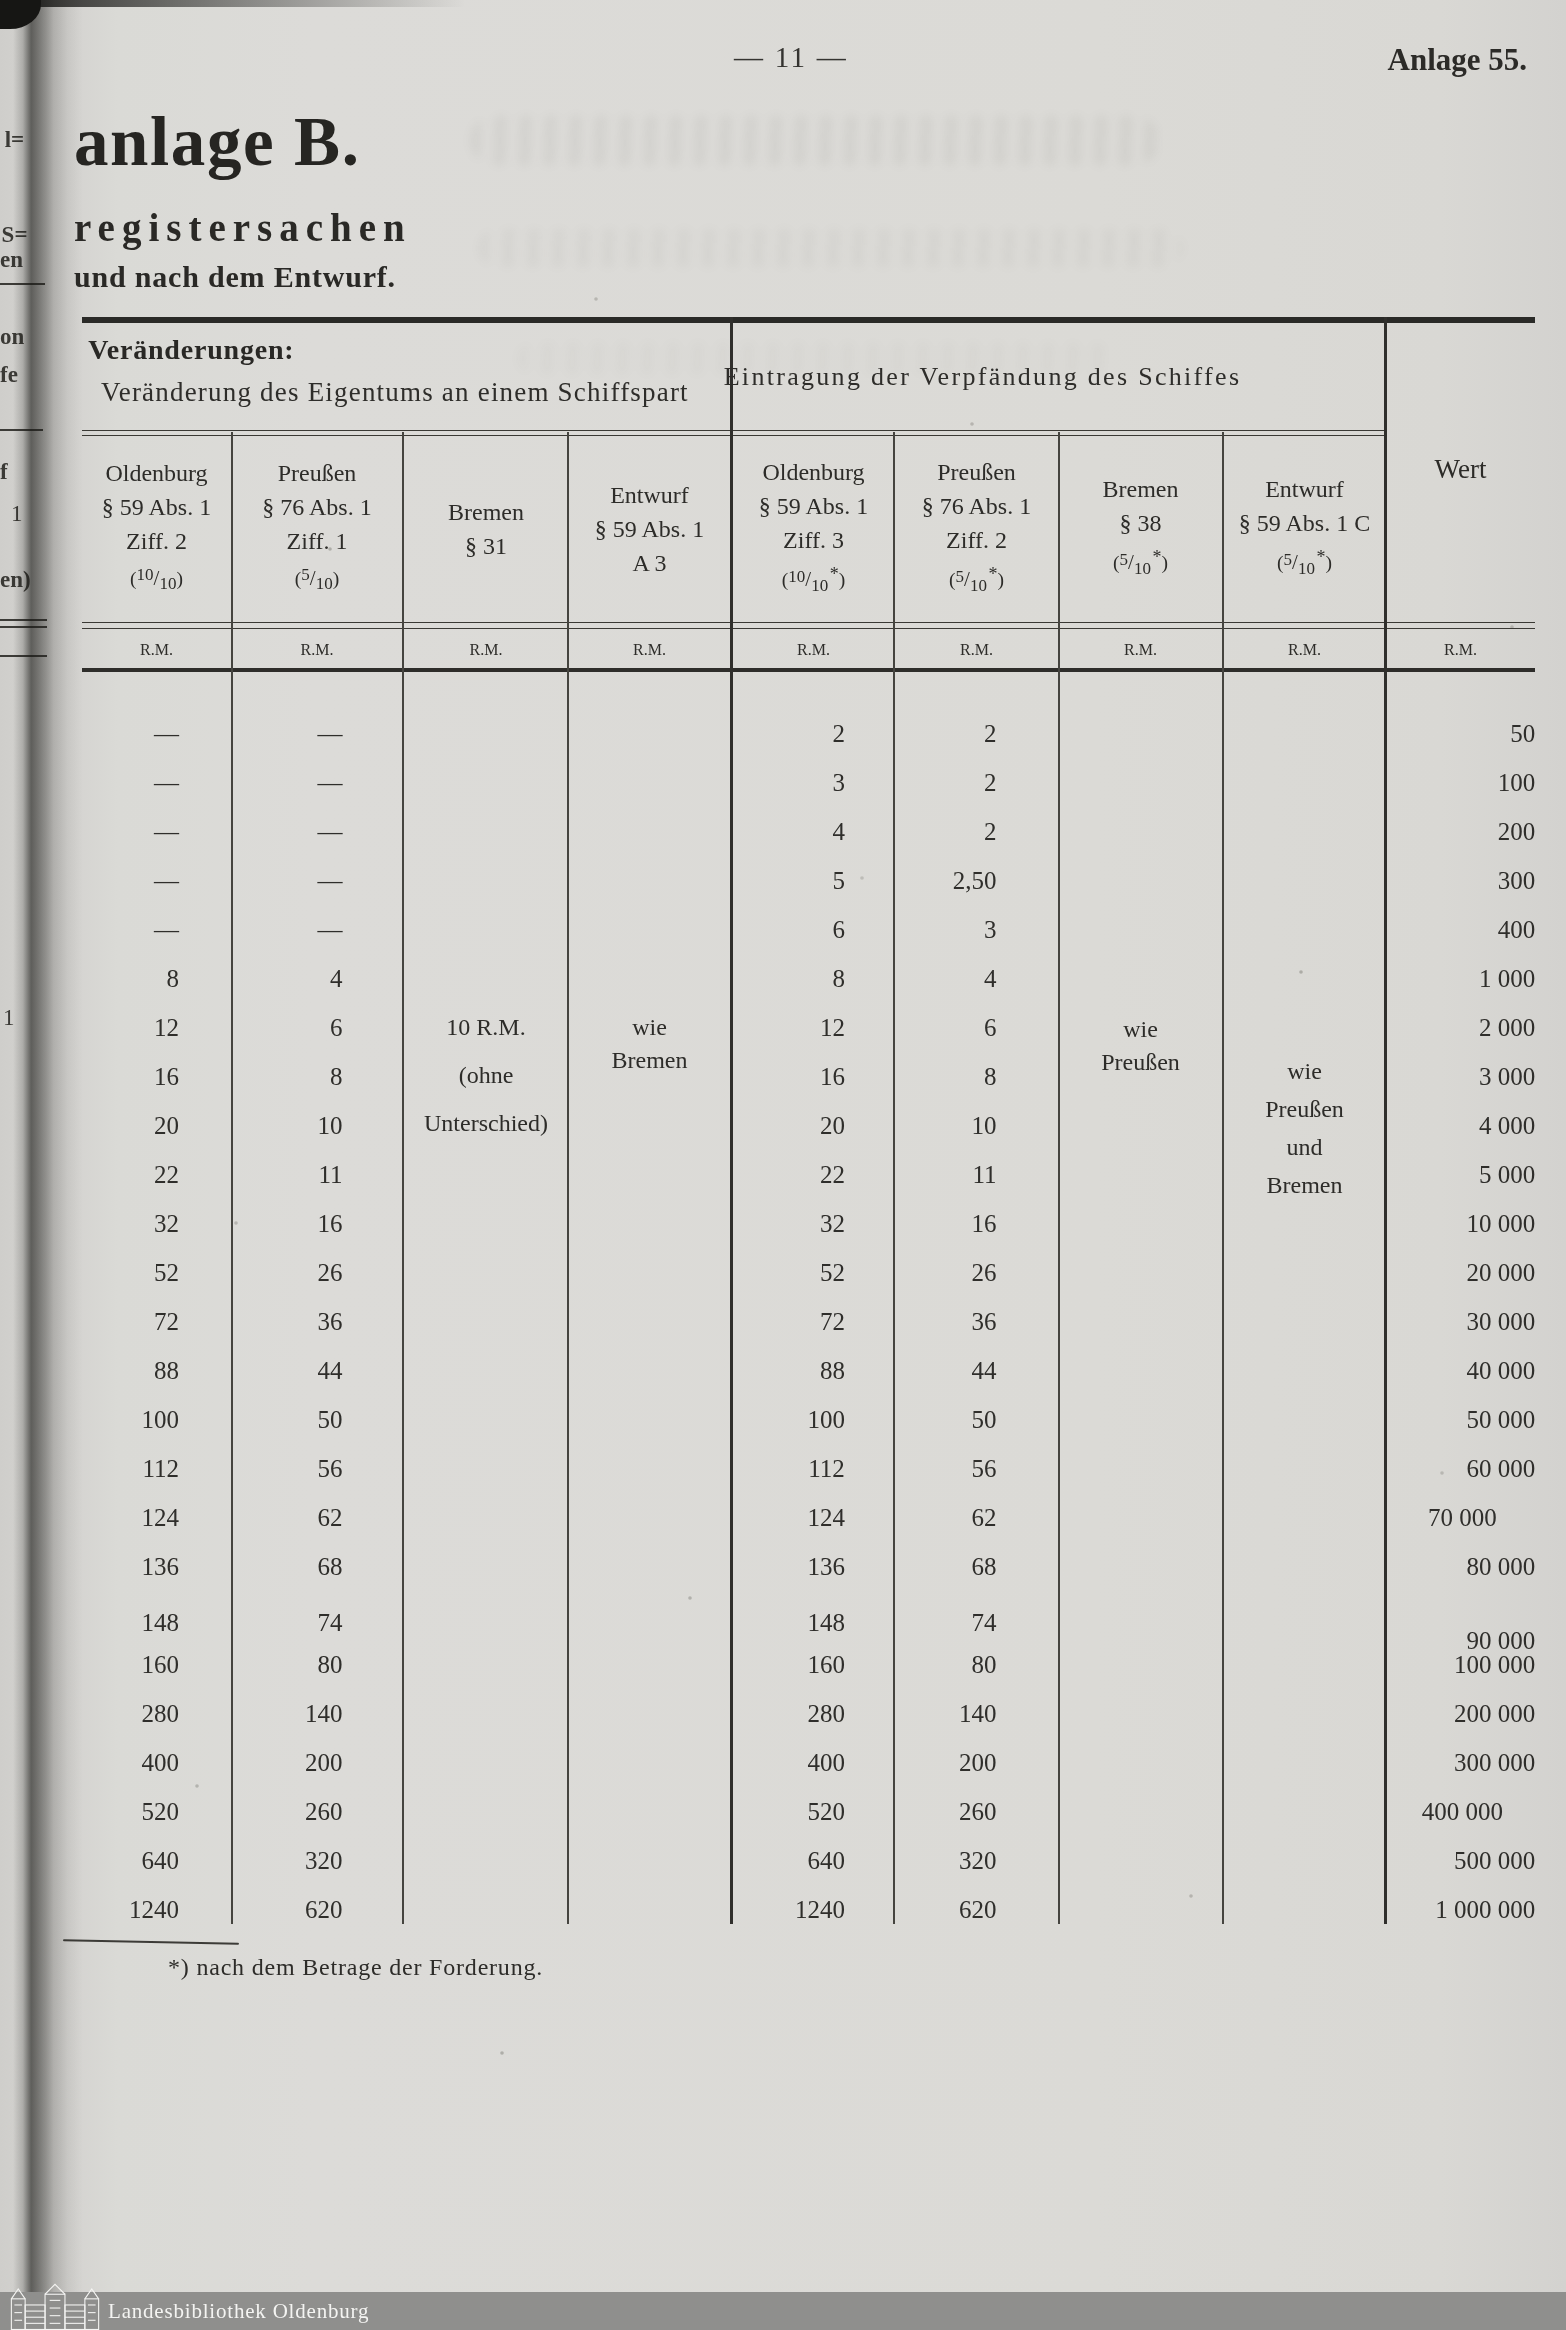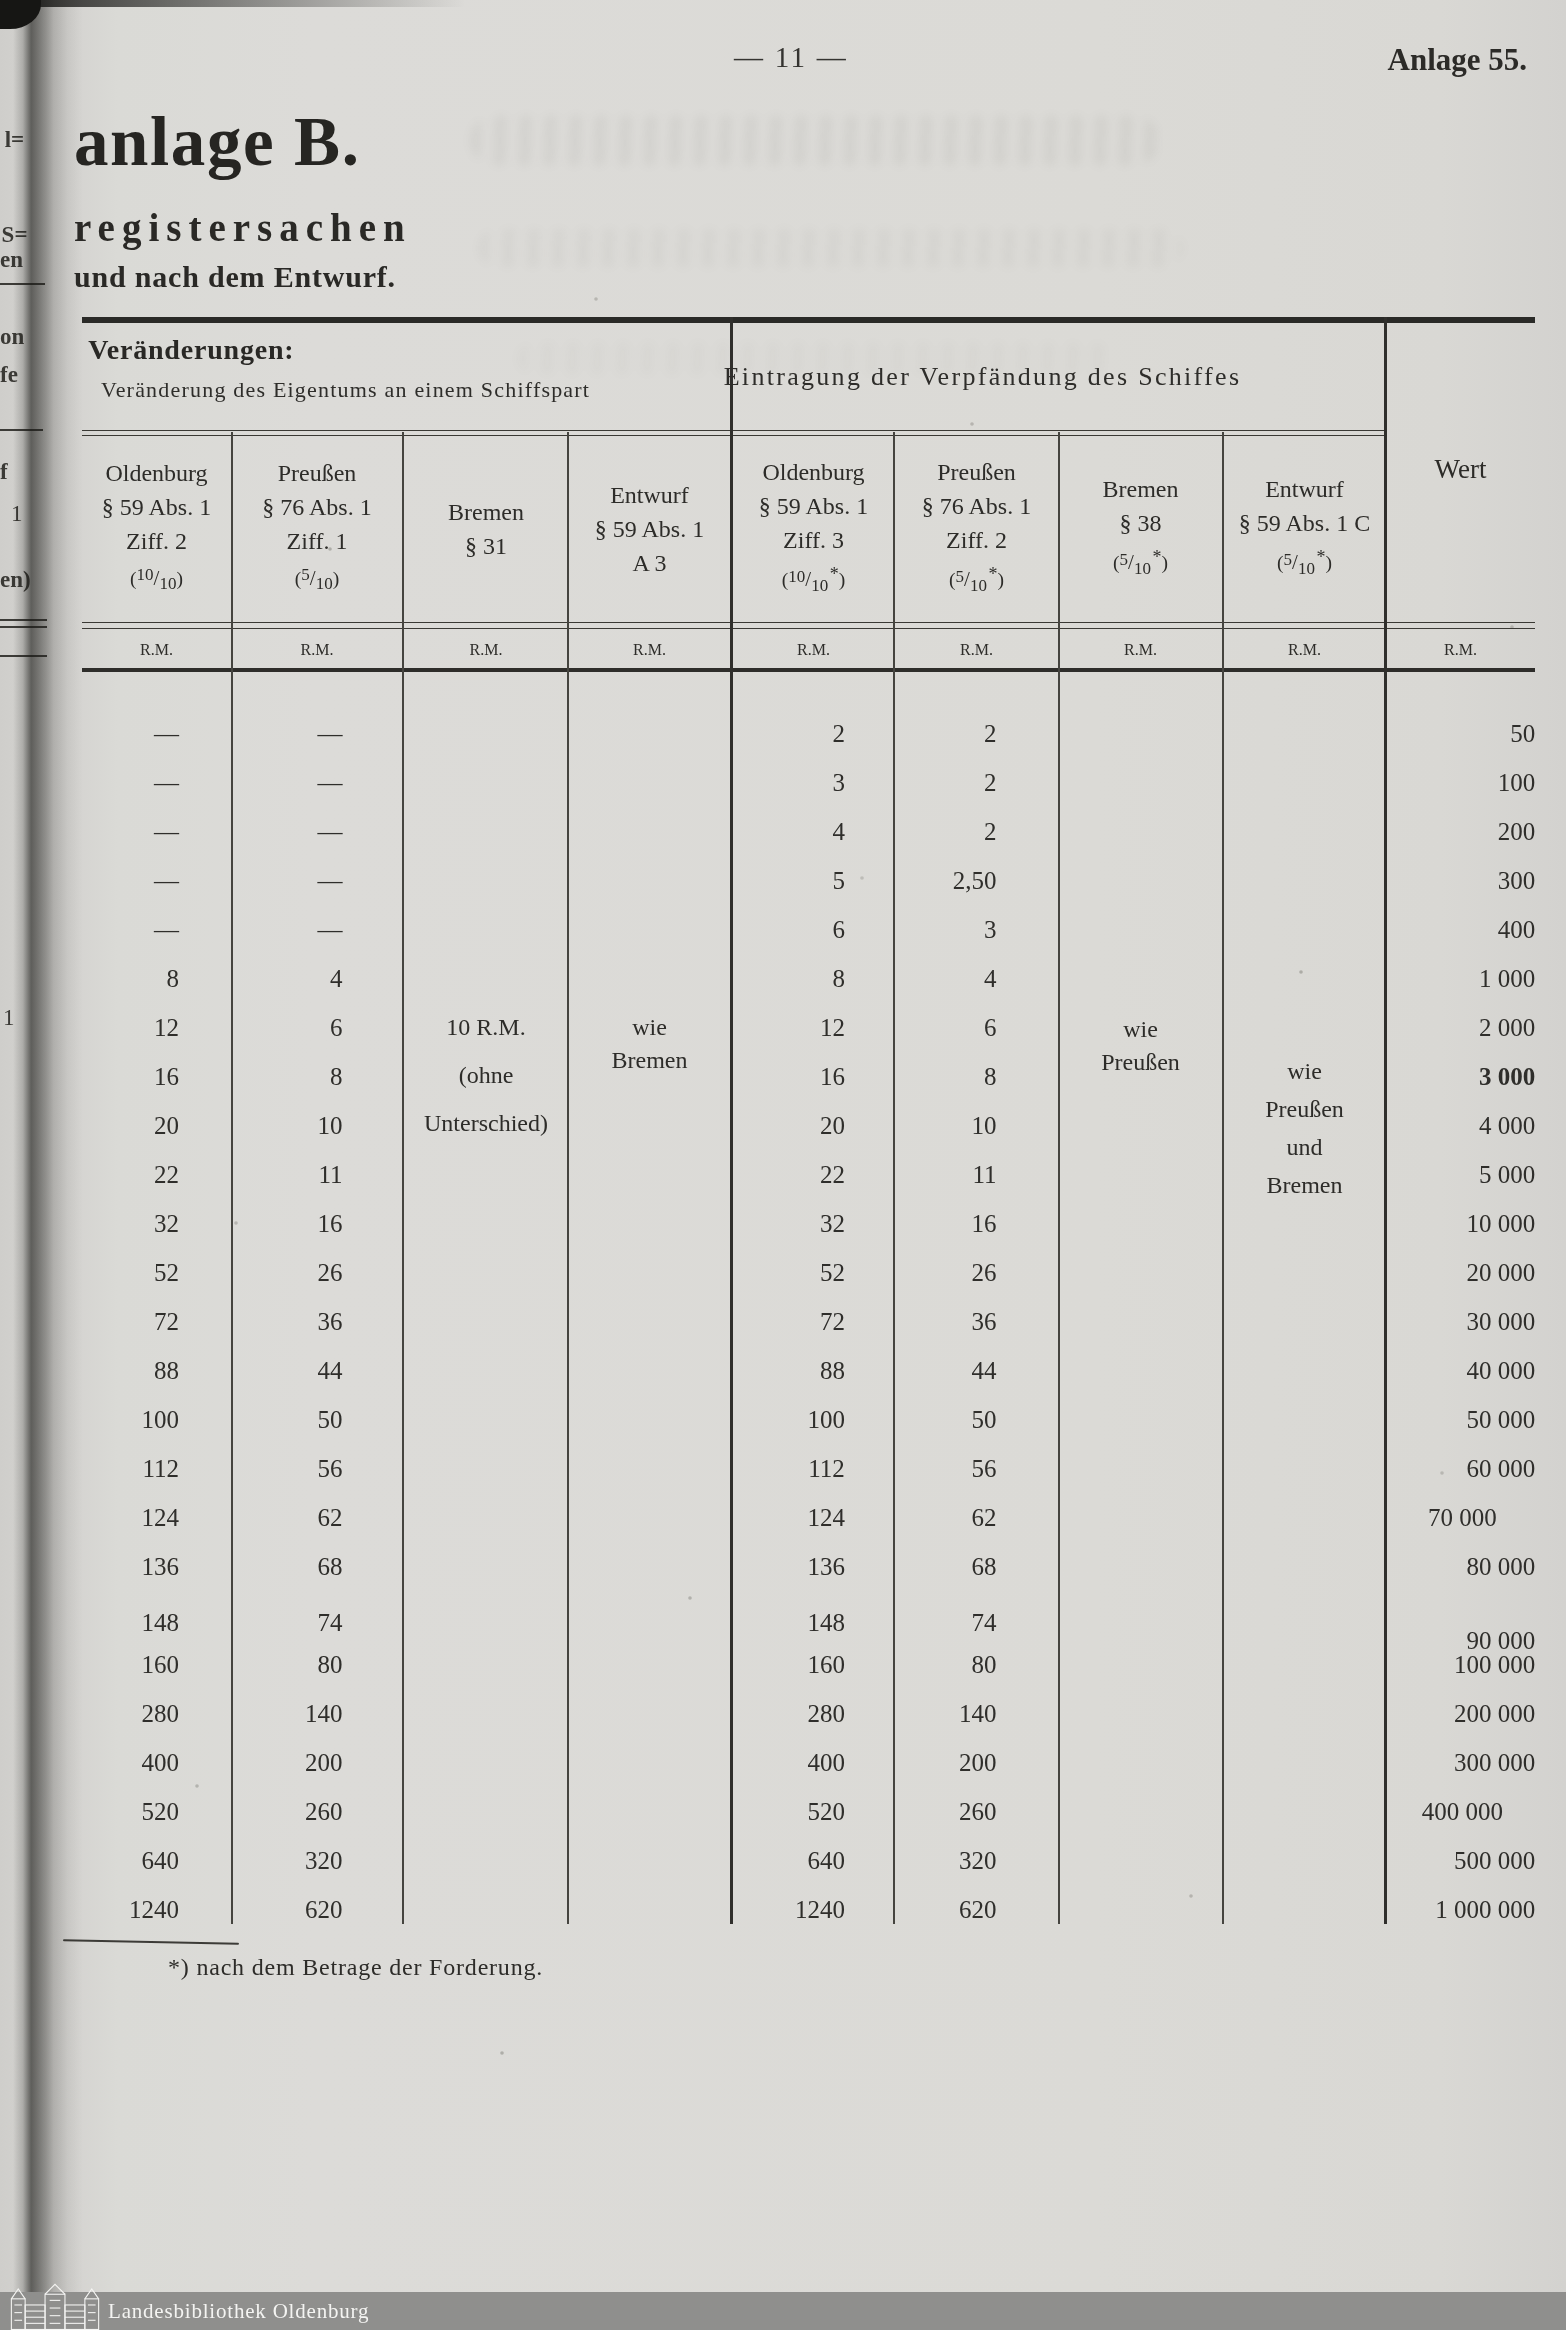--- a/index.html
+++ b/index.html
@@ -44,21 +44,21 @@
   .h-sub2{position:absolute;left:74px;top:260px;font-size:30px;font-weight:bold;color:#2a2926;letter-spacing:0.8px;}
   
   .ftable{position:absolute;left:82px;top:317px;width:1453px;height:1615px;}
   .rule-top{position:absolute;left:0;top:0;width:1453px;height:5.5px;background:#2a2a27;}
   .rule-group{position:absolute;left:0;top:113px;width:1302px;height:6.3px;border-top:1.6px solid #3a3934;border-bottom:1.6px solid #3a3934;box-sizing:border-box;}
   .rule-colhdr{position:absolute;left:0;top:305px;width:1453px;height:7px;border-top:1.6px solid #3a3934;border-bottom:1.6px solid #3a3934;box-sizing:border-box;}
   .rule-units{position:absolute;left:0;top:351px;width:1453px;height:3.9px;background:#2e2d2a;}
   .vdiv{position:absolute;width:1.6px;top:115px;height:1492px;background:#45443f;}
   .vdiv-thick{position:absolute;width:3.1px;top:0;height:1607px;background:#302f2c;}
   .section-label{position:absolute;left:6.3px;top:17px;font-size:28px;font-weight:bold;letter-spacing:0.8px;color:#292825;white-space:nowrap;}
-  .group1-label{position:absolute;left:19px;top:60px;font-size:22px;letter-spacing:1.2px;color:#2e2d2a;white-space:nowrap;}
+  .group1-label{position:absolute;left:19px;top:60px;font-size:27px;letter-spacing:1.2px;color:#2e2d2a;white-space:nowrap;}
   .group2-label{position:absolute;left:573px;top:45px;width:655px;text-align:center;font-size:26px;letter-spacing:2.3px;color:#2e2d2a;white-space:nowrap;}
   .wert-hdr{position:absolute;left:1305px;top:5.5px;width:147px;height:294px;display:flex;align-items:center;justify-content:center;font-size:27px;color:#2c2b28;}
   .colhdr{position:absolute;top:118px;height:187px;display:flex;flex-direction:column;align-items:center;justify-content:center;text-align:center;}
   .hline{font-size:24px;line-height:34px;color:#2d2c29;white-space:nowrap;}
   .hfrac{font-size:19.6px;line-height:34px;color:#2d2c29;white-space:nowrap;}
   .fr-num{vertical-align:4.7px;font-size:17px;}
   .fr-den{vertical-align:-4.7px;font-size:17px;}
   .fr-slash{font-size:21px;}
   .fr-star{vertical-align:6.3px;font-size:18px;margin-left:1.6px;}
   .unit-cell{position:absolute;top:315px;height:36px;display:flex;align-items:center;justify-content:center;font-size:16px;color:#2e2d2a;}
@@ -266,21 +266,21 @@
         </div>
         <div class="trow">
           <span class="tcell" style="grid-column: 1; padding-right: 52px;">16</span>
           <span class="tcell" style="grid-column: 3; padding-right: 60px;">8</span>
           <span class="tcell" style="grid-column: 5; padding-right: 0px;"></span>
           <span class="tcell" style="grid-column: 7; padding-right: 0px;"></span>
           <span class="tcell" style="grid-column: 9; padding-right: 50px;">16</span>
           <span class="tcell" style="grid-column: 11; padding-right: 63px;">8</span>
           <span class="tcell" style="grid-column: 13; padding-right: 0px;"></span>
           <span class="tcell" style="grid-column: 15; padding-right: 0px;"></span>
-          <span class="tcell" style="grid-column: 17; padding-right: 1.6px; font-weight: bold;">3 000</span>
+          <span class="tcell" style="grid-column: 17; padding-right: 1.6px;">3 000</span>
         </div>
         <div class="trow">
           <span class="tcell" style="grid-column: 1; padding-right: 52px;">20</span>
           <span class="tcell" style="grid-column: 3; padding-right: 60px;">10</span>
           <span class="tcell" style="grid-column: 5; padding-right: 0px;"></span>
           <span class="tcell" style="grid-column: 7; padding-right: 0px;"></span>
           <span class="tcell" style="grid-column: 9; padding-right: 50px;">20</span>
           <span class="tcell" style="grid-column: 11; padding-right: 63px;">10</span>
           <span class="tcell" style="grid-column: 13; padding-right: 0px;"></span>
           <span class="tcell" style="grid-column: 15; padding-right: 0px;"></span>

